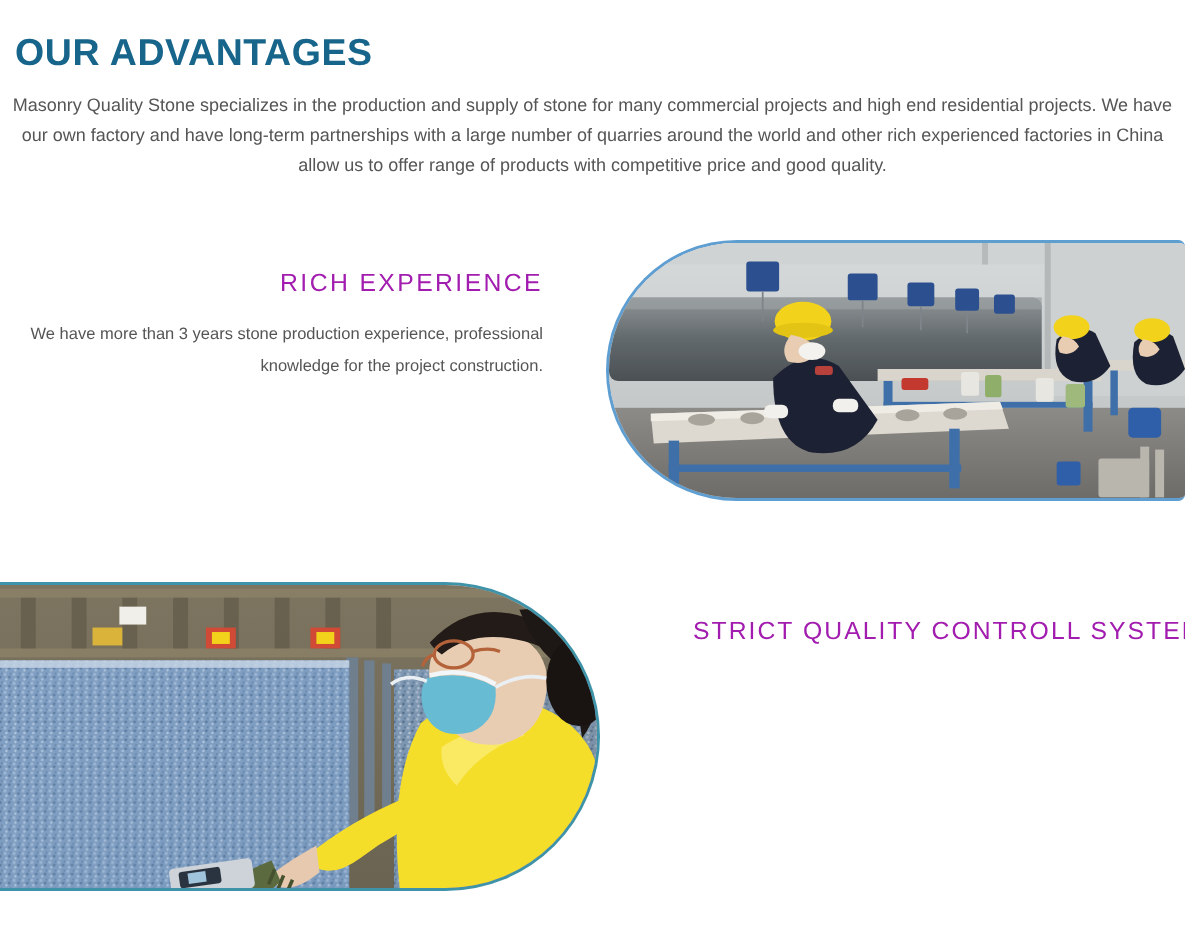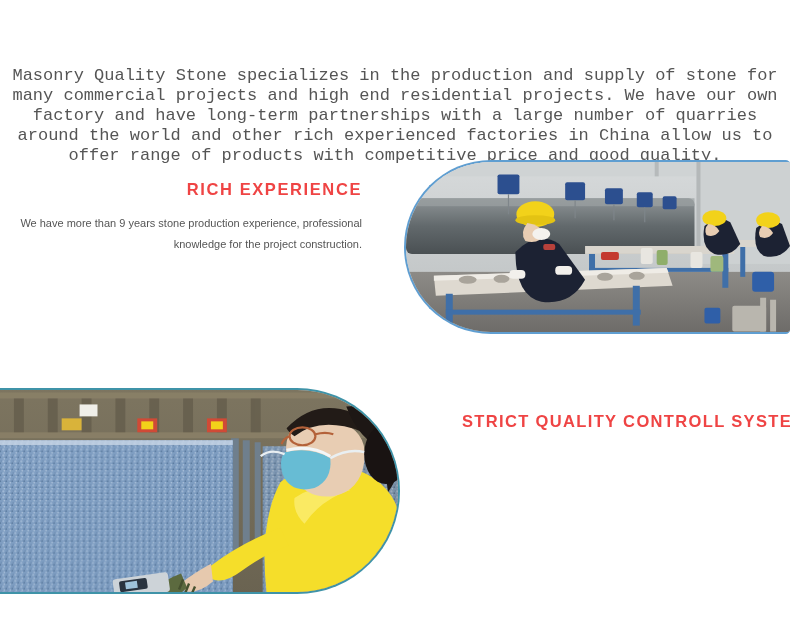--- a/index.html
+++ b/index.html
@@ -30,35 +30,34 @@
     letter-spacing: 0.4px;
     color: #17658b;
     line-height: 1.1;
     white-space: nowrap;
   }
 
   
   .intro-text {
     position: absolute;
     left: 8px;
-    top: 66px;
+    top: 60px;
     width: 774px;
-    font-size: 17px;
+    font-size: 12px;
     line-height: 20px;
     color: #555555;
     text-align: center;
-    font-family: Liberation Mono, monospace;
   }
 
   
   .block-heading {
     font-size: 16.5px;
-    font-weight: bold;
+    font-weight: normal;
     letter-spacing: 1.6px;
-    color: #ef4444;
+    color: #a21caf;
     line-height: 1.2;
     white-space: nowrap;
   }
   .block-body {
     font-size: 11px;
     line-height: 21px;
     color: #555555;
   }
 
   
@@ -123,20 +122,21 @@
     width: 100%;
     height: 100%;
     display: block;
   }
 </style>
 </head>
 <body>
 
 <div id="page">
 
+  <div class="page-title">OUR ADVANTAGES</div>
 
   <div class="intro-text">Masonry Quality Stone specializes in the production and supply of stone for many commercial projects and high end residential projects. We have our own factory and have long-term partnerships with a large number of quarries around the world and other rich experienced factories in China allow us to offer range of products with competitive price and good quality.</div>
 
   <div class="photo" id="photo-factory">
     <svg class="photo-canvas" viewBox="0 0 386 174" preserveAspectRatio="xMidYMid slice">
       <defs>
         <linearGradient id="wallG" x1="0" y1="0" x2="0" y2="1">
           <stop offset="0" stop-color="#d7dadb"></stop>
           <stop offset="1" stop-color="#c3c7c8"></stop>
         </linearGradient>
@@ -242,21 +242,21 @@
         <rect x="356" y="138" width="6" height="34"></rect>
         <rect x="366" y="140" width="6" height="32"></rect>
       </g>
 
       <rect x="196" y="92" width="18" height="8" rx="2" fill="#c4392f"></rect>
     </svg>
   </div>
 
   <div id="rich-experience-block">
     <div class="block-heading">RICH EXPERIENCE</div>
-    <div class="block-body">We have more than 9 years stone production experience, professional knowledge for the project construction.</div>
+    <div class="block-body">We have more than 3 years stone production experience, professional knowledge for the project construction.</div>
   </div>
 
   <div class="photo" id="photo-inspection">
     <svg class="photo-canvas" viewBox="0 0 404 206" preserveAspectRatio="xMidYMid slice">
       <defs>
         <linearGradient id="bgWall" x1="0" y1="0" x2="0" y2="1">
           <stop offset="0" stop-color="#7d7560"></stop>
           <stop offset="1" stop-color="#6a6351"></stop>
         </linearGradient>
         <linearGradient id="slabG" x1="0" y1="0" x2="1" y2="1">

